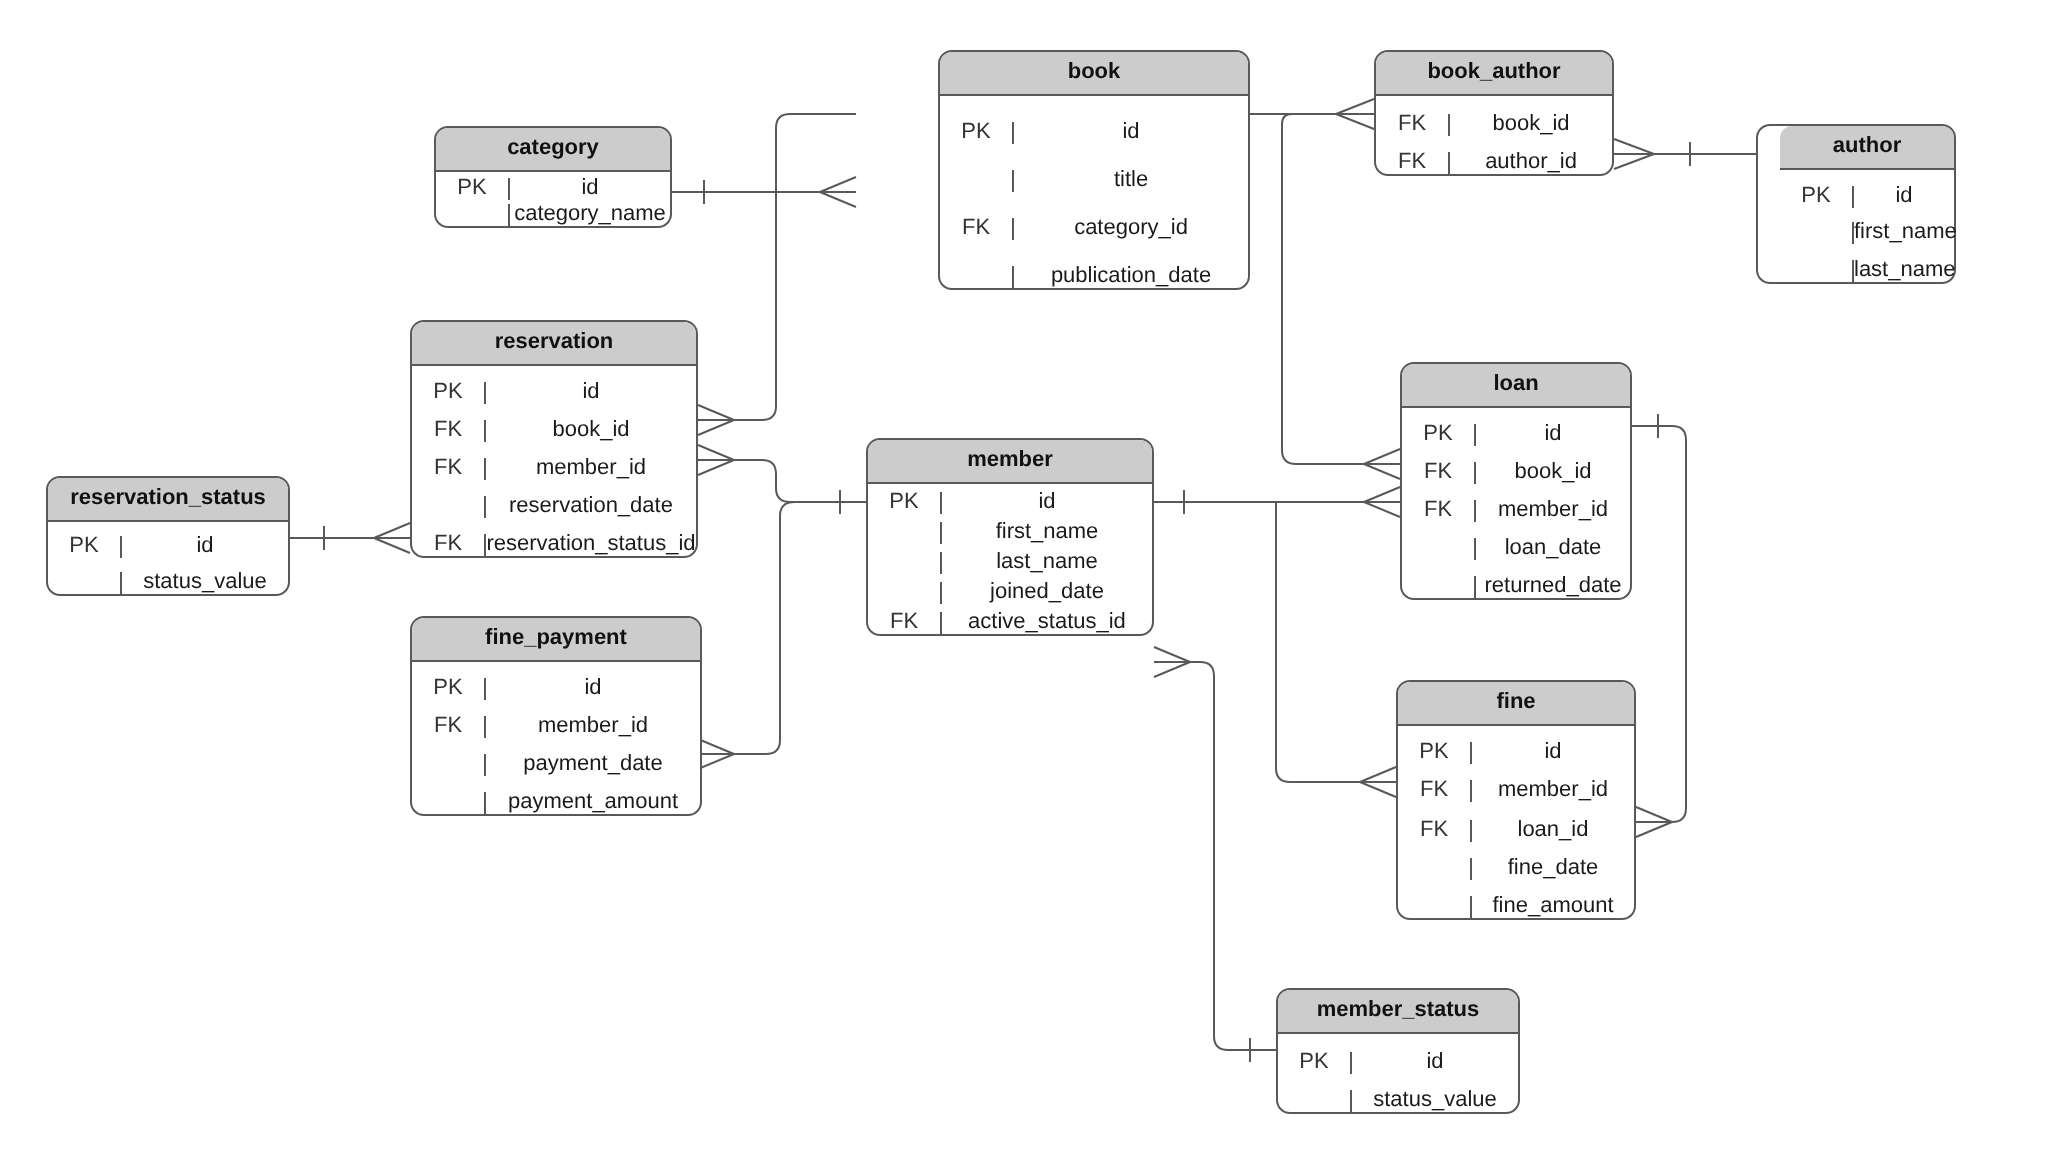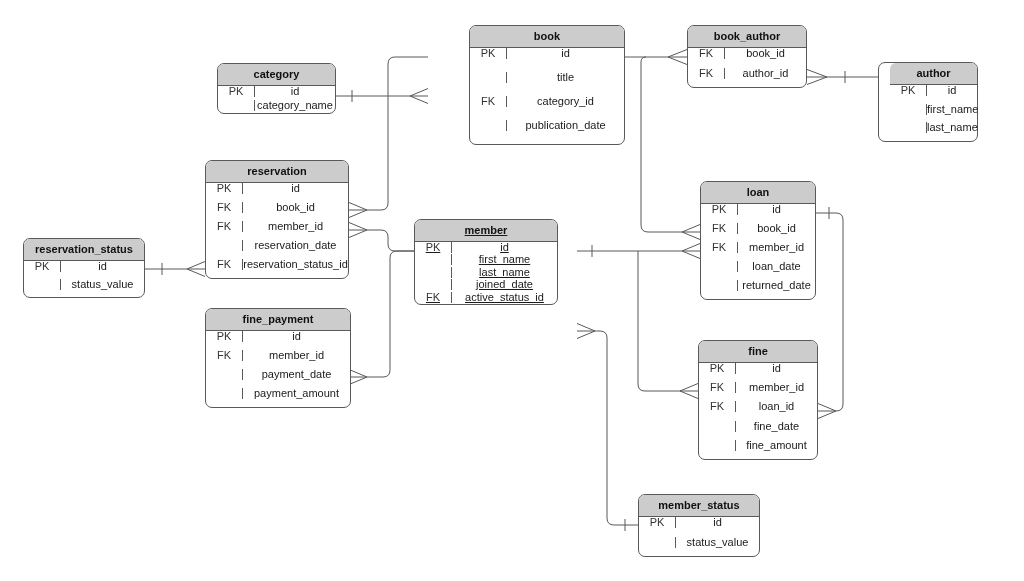--- a/index.html
+++ b/index.html
@@ -17,21 +17,21 @@
     position:absolute;box-sizing:border-box;display:flex;flex-direction:column;
     background:#fff;border:1px solid var(--border);border-radius:7px;
     font-size:11px;line-height:1;
   }
   .erd-title{
     flex:0 0 21px;display:flex;align-items:center;justify-content:center;
     background:var(--hdr);border-bottom:1px solid var(--border);
     border-radius:6px 6px 0 0;font-weight:bold;color:#111;
   }
   .erd-body{flex:1;display:flex;flex-direction:column;}
-  .erd-row{flex:1;display:flex;align-items:flex-start;min-height:0;}
+  .erd-row{flex:1;display:flex;align-items:flex-end;min-height:0;}
   .erd-key{
     flex:0 0 36px;display:flex;align-items:center;justify-content:center;color:#333;
   }
   .erd-field{
     flex:1;display:flex;align-items:center;justify-content:center;
     border-left:1px solid var(--border);color:var(--text);
   }
 </style>
 </head>
 <body>
@@ -170,21 +170,21 @@
           <div class="erd-row">
             <span class="erd-key"></span>
             <span class="erd-field">payment_date</span>
           </div>
           <div class="erd-row">
             <span class="erd-key"></span>
             <span class="erd-field">payment_amount</span>
           </div>
         </div>
       </div>
-      <div class="erd-table" style="left: 414px; top: 219px; width: 144px; height: 86px; text-decoration: underline;">
+      <div class="erd-table" style="left: 433px; top: 219px; width: 144px; height: 99px;">
         <div class="erd-title">member</div>
         <div class="erd-body">
           <div class="erd-row">
             <span class="erd-key">PK</span>
             <span class="erd-field">id</span>
           </div>
           <div class="erd-row">
             <span class="erd-key"></span>
             <span class="erd-field">first_name</span>
           </div>

